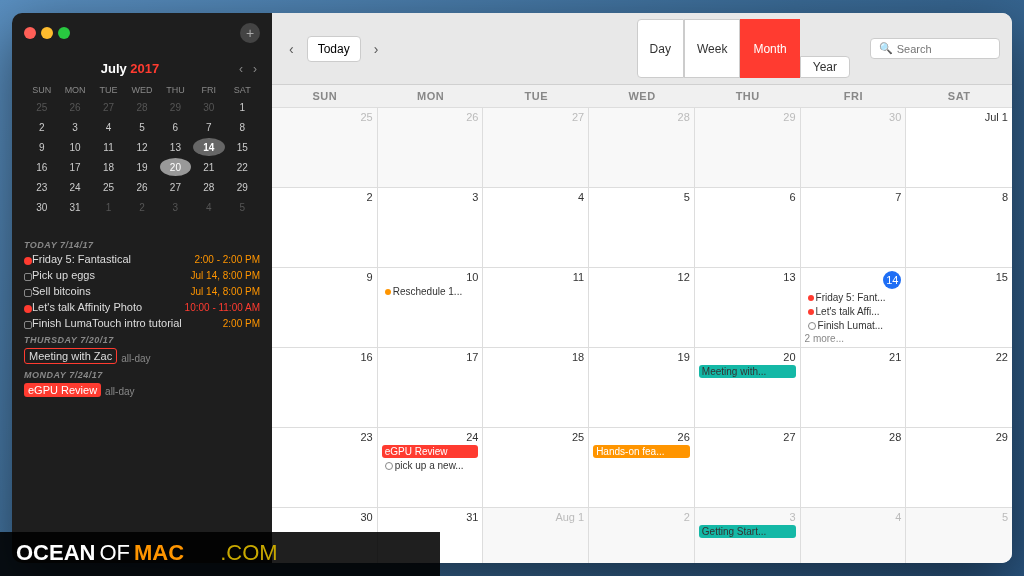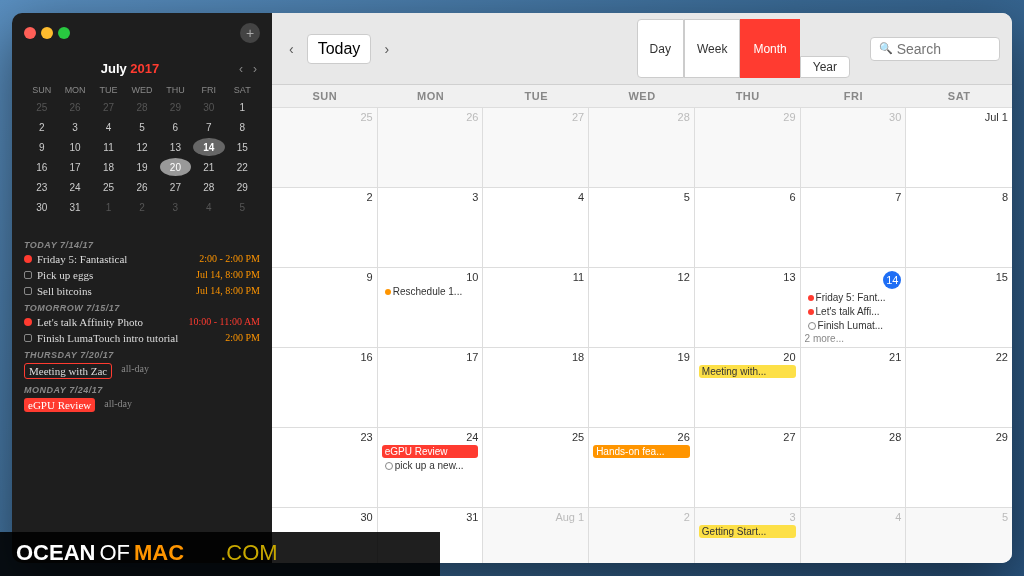--- a/index.html
+++ b/index.html
@@ -117,24 +117,22 @@
     .day-header {
       font-size: 9px;
       color: #888;
       font-weight: 600;
       margin: 6px 0 3px 0;
       letter-spacing: 0.5px;
       font-style: italic;
     }
     .event-item {
       display: flex;
-      align-items: flex-start;
-      gap: 5px;
+      align-items: flex-end;
       margin-bottom: 4px;
-      font-family: Liberation Serif, serif;
     }
     .event-dot {
       width: 8px;
       height: 8px;
       border-radius: 50%;
       flex-shrink: 0;
       margin-top: 2px;
     }
     .event-checkbox {
       width: 8px;
@@ -195,21 +193,21 @@
       cursor: pointer;
       font-size: 14px;
       color: #555;
       padding: 2px 5px;
     }
     .today-btn {
       background: none;
       border: 1px solid #ccc;
       border-radius: 4px;
       padding: 5px 10px;
-      font-size: 16px;
+      font-size: 12px;
       cursor: pointer;
       background: #fff;
     }
     .view-tabs {
       display: flex;
       gap: 0;
       margin-left: auto;
     }
     .view-tab {
       padding: 3px 12px;
@@ -238,21 +236,21 @@
       width: 130px;
     }
     .search-icon-svg {
       color: #999;
       font-size: 11px;
     }
     .search-input {
       border: none;
       background: none;
       outline: none;
-      font-size: 14px;
+      font-size: 11px;
       color: #333;
       width: 100%;
     }
     
     .day-headers {
       display: grid;
       grid-template-columns: repeat(7, 1fr);
       background: #f0f0f0;
       border-bottom: 1px solid #ddd;
     }
@@ -314,21 +312,21 @@
     }
     .cal-event.red-filled {
       background: #ff3b30;
       color: #fff;
     }
     .cal-event.orange-filled {
       background: #ff9500;
       color: #fff;
     }
     .cal-event.pink-filled {
-      background: #fde047;
+      background: #14b8a6;
       color: #333;
     }
     .cal-event.dot-event {
       display: flex;
       align-items: center;
       gap: 2px;
       background: transparent;
       color: #333;
     }
     .cal-event.dot-event::before {
@@ -481,21 +479,20 @@
           <div class="event-checkbox"></div>
           <span class="event-text">Pick up eggs</span>
           <span class="event-time">Jul 14, 8:00 PM</span>
         </div>
         <div class="event-item">
           <div class="event-checkbox"></div>
           <span class="event-text">Sell bitcoins</span>
           <span class="event-time">Jul 14, 8:00 PM</span>
         </div>
 
-        <div class="day-header">TOMORROW 7/15/17</div>
         <div class="event-item">
           <div class="event-dot" style="background:#ff3b30;"></div>
           <span class="event-text">Let's talk Affinity Photo</span>
           <span class="event-time red">10:00 - 11:00 AM</span>
         </div>
         <div class="event-item">
           <div class="event-checkbox"></div>
           <span class="event-text">Finish LumaTouch intro tutorial</span>
           <span class="event-time">2:00 PM</span>
         </div>

